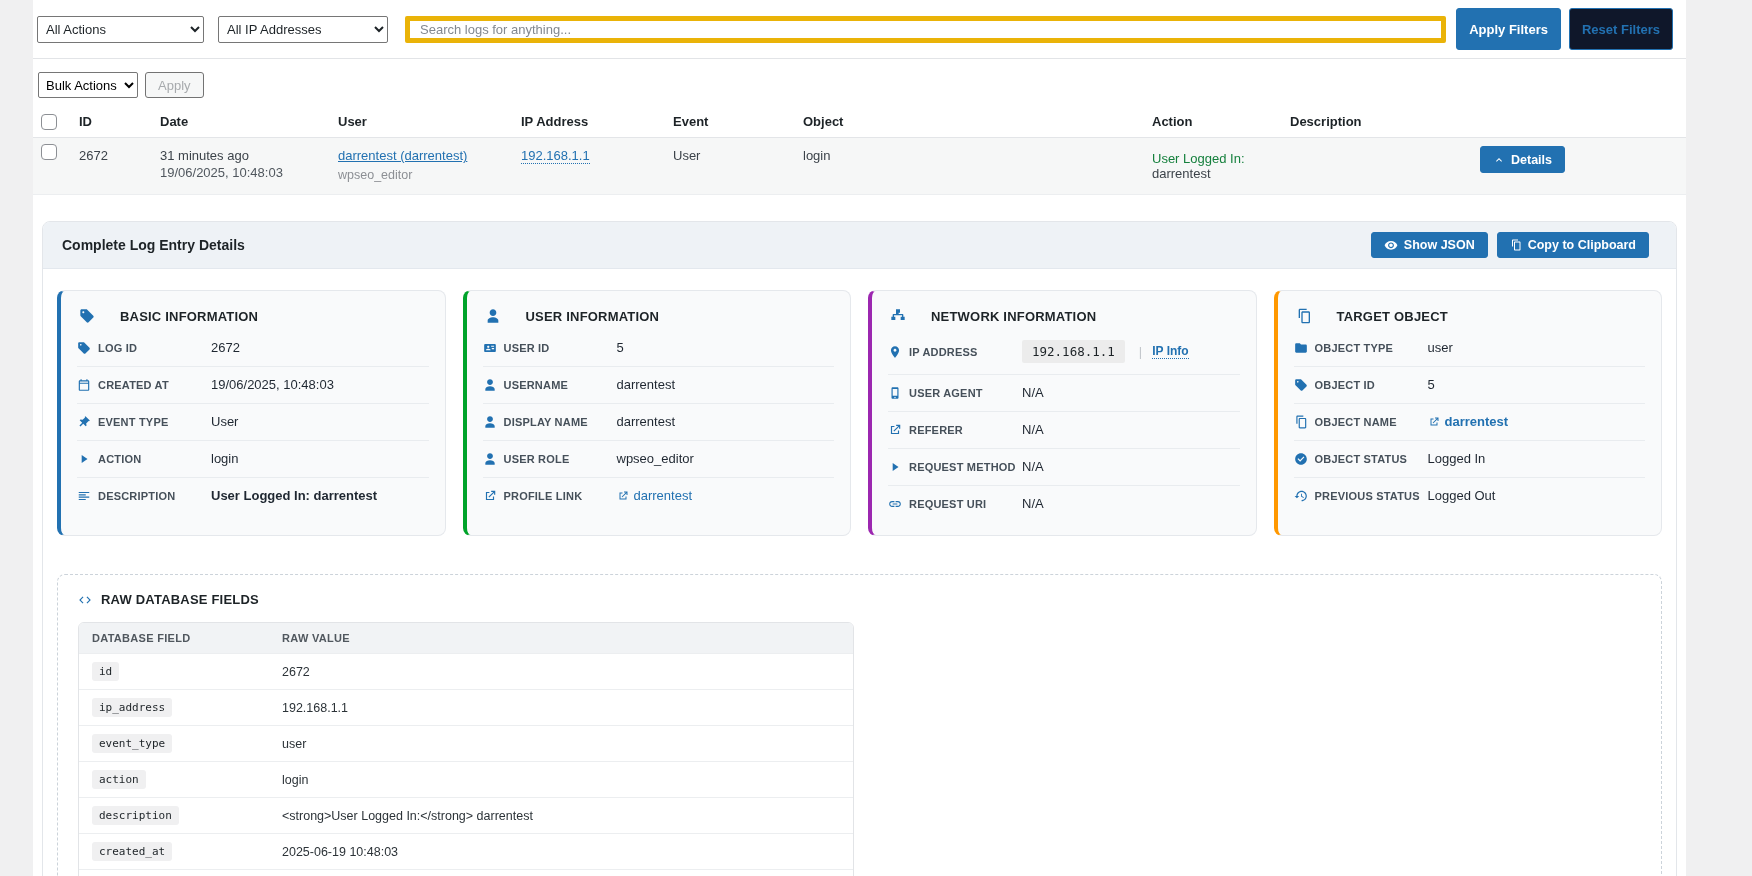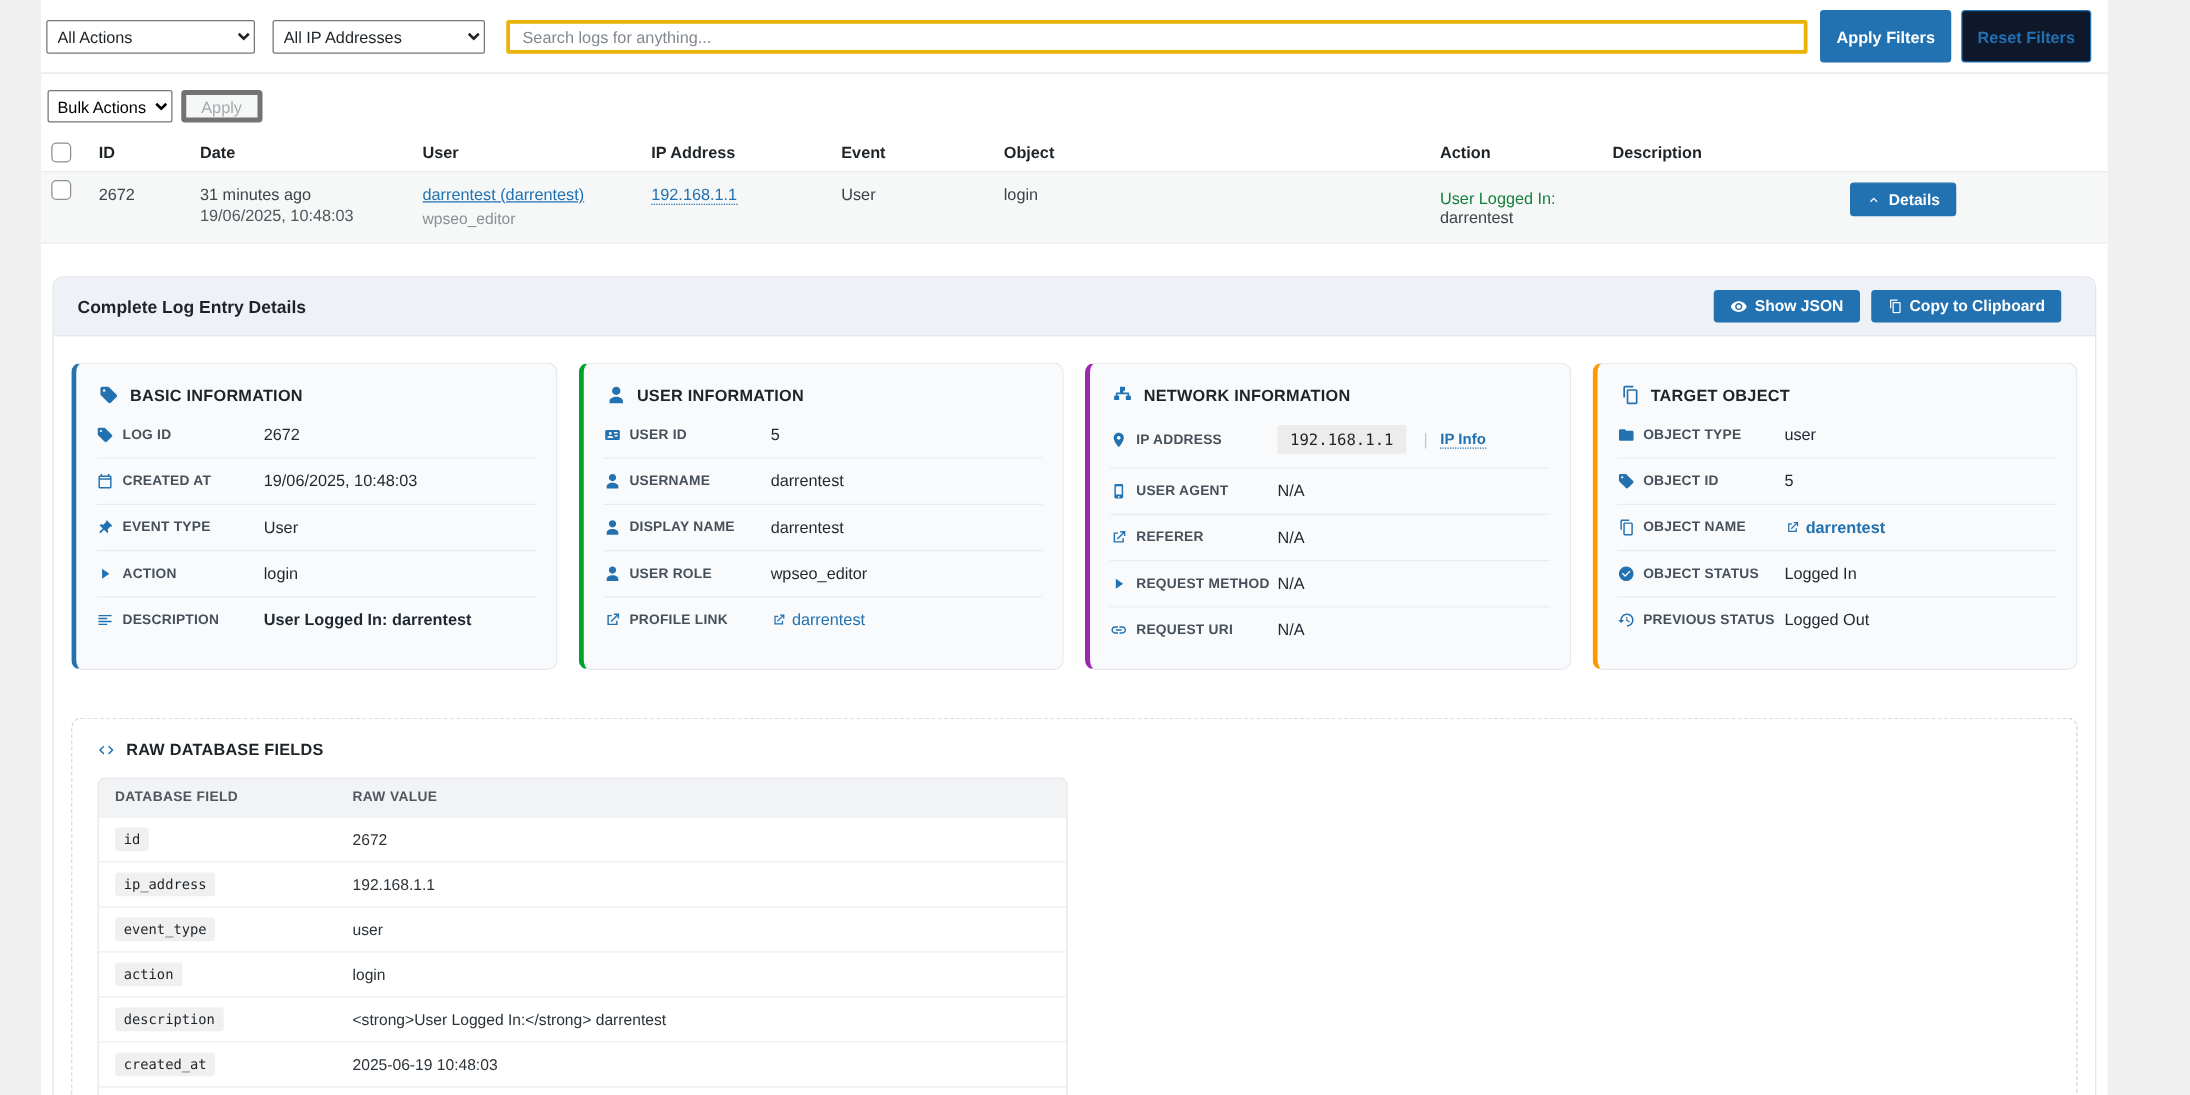--- a/index.html
+++ b/index.html
@@ -5,31 +5,31 @@
   * { margin:0; padding:0; box-sizing:border-box; }
   html,body { width:1752px; height:876px; overflow:hidden; }
   body { background:#f0f0f1; font-family:"Liberation Sans","DejaVu Sans",sans-serif; color:#1d2327; font-size:13px; }
   .content { margin-left:33px; width:1653px; min-height:876px; background:#ffffff; }
 
   
   .filter-bar { display:flex; align-items:center; padding:8px 13px 8px 4px; border-bottom:1px solid #e2e4e7; background:#fff; }
   .filter-bar select { height:27px; font-size:13px; font-family:inherit; color:#1d2327; border:1px solid #767676; border-radius:2px; background:#fff; padding:0 4px; }
   .sel-actions { width:167px; margin-right:14px; }
   .sel-ip { width:170px; margin-right:17px; }
-  .search-input { flex:1; height:27px; border:3px solid #eab308; border-radius:2px; padding:0 10px; font-size:13px; font-family:inherit; color:#1d2327; margin-right:10px; }
+  .search-input { flex:1; height:27px; border:5px solid #eab308; border-radius:2px; padding:0 10px; font-size:13px; font-family:inherit; color:#1d2327; margin-right:10px; }
   .search-input::placeholder { color:#828890; }
   .btn { display:inline-flex; align-items:center; justify-content:center; gap:6px; height:42px; padding:0 12px; border-radius:3px; font-size:13px; font-weight:600; cursor:pointer; font-family:inherit; }
   .btn-primary { background:#2271b1; border:1px solid #2271b1; color:#fff; }
   .btn-outline { background:#0f172a; border:1px solid #2271b1; color:#2271b1; }
   .btn-apply-filters { margin-right:8px; }
 
   
   .bulk-row { display:flex; align-items:center; padding:13px 0 10px 5px; }
   .bulk-row select { height:26px; font-size:13px; font-family:inherit; border:1px solid #767676; border-radius:2px; background:#fff; padding:0 3px; }
-  .btn-disabled { background:#f6f7f7; border:4px solid #737373; color:#a7aaad; font-weight:400; margin-left:7px; height:26px; cursor:default;text-align:right; }
+  .btn-disabled { background:#f6f7f7; border:1px solid #737373; color:#a7aaad; font-weight:400; margin-left:7px; height:26px; cursor:default;text-align:right; }
 
   
   .grid-row { display:grid; grid-template-columns:40px 81px 178px 183px 152px 130px 349px 138px 1fr 110px; align-items:start; }
   .thead { border-bottom:1px solid #e3e5e8; }
   .thead > div { padding:6px 8px 8px 6px; font-weight:600; color:#1d2327; font-size:13px; }
   .cell-check { padding:6px 0 0 8px !important; }
   .tbody-row { background:#f6f7f7; border-bottom:1px solid #eceef0; }
   .tbody-row > div { padding:10px 8px 12px 6px; font-size:13px; color:#3c434a; }
   input[type="checkbox"] { appearance:none; -webkit-appearance:none; width:16px; height:16px; border:1px solid #8c8f94; border-radius:4px; background:#fff; cursor:pointer; }
   .date-sub { color:#50575e; margin-top:2px; }
@@ -44,21 +44,21 @@
   
   .details-panel { margin:26px 9px 0 9px; border:1px solid #e3e6ea; border-radius:8px; overflow:hidden; background:#fff; }
   .panel-header { height:47px; background:#eef2f6; border-bottom:1px solid #e3e8ee; display:flex; align-items:center; justify-content:space-between; padding:0 27px 0 19px; }
   .panel-title { font-size:14px; font-weight:700; color:#1d2327; }
   .panel-actions { display:flex; gap:9px; }
   .panel-actions .btn { height:26px; font-size:12.5px; }
 
   .panel-body { padding:21px 14px 24px 14px; }
   .cards { display:flex; gap:17px; }
   .card { flex:1; background:#f9fafb; border:1px solid #e5e8ec; border-left:4px solid #2271b1; border-radius:8px; padding:15px 16px 13px 16px; }
-  .card-title { display:flex; align-items:center; gap:9px; font-weight:700; font-size:13px; letter-spacing:.2px; color:#1d2327; padding:2px 0 6px 2px; }
+  .card-title { display:flex; align-items:center; gap:25px; font-weight:700; font-size:13px; letter-spacing:.2px; color:#1d2327; padding:2px 0 6px 2px; }
   .crow { display:flex; align-items:center; padding:10px 0 11px 0; }
   .crow:not(:last-child) { border-bottom:1px solid #e9ecef; }
   .clabel { width:134px; flex:none; display:flex; align-items:center; gap:7px; font-size:11px; font-weight:600; color:#46505a; letter-spacing:.2px; }
   .cvalue { flex:1; font-size:13px; color:#1f2731; display:flex; align-items:center; gap:6px; }
   .cvalue.bold { font-weight:700; }
   a.card-link { color:#2271b1; text-decoration:none; display:inline-flex; align-items:center; gap:5px; cursor:pointer; }
   a.card-link.bold { font-weight:700; }
   .ip-chip { font-family:"DejaVu Sans Mono","Liberation Mono",monospace; font-size:12.5px; background:#ececec; color:#1d2327; padding:4px 10px; border-radius:2px; }
   .pipe-sep { color:#c3c7cc; margin:0 4px 0 8px; }
   a.ipinfo-link { color:#2271b1; font-size:12px; font-weight:600; text-decoration:none; border-bottom:1px dotted #2271b1; cursor:pointer; }

